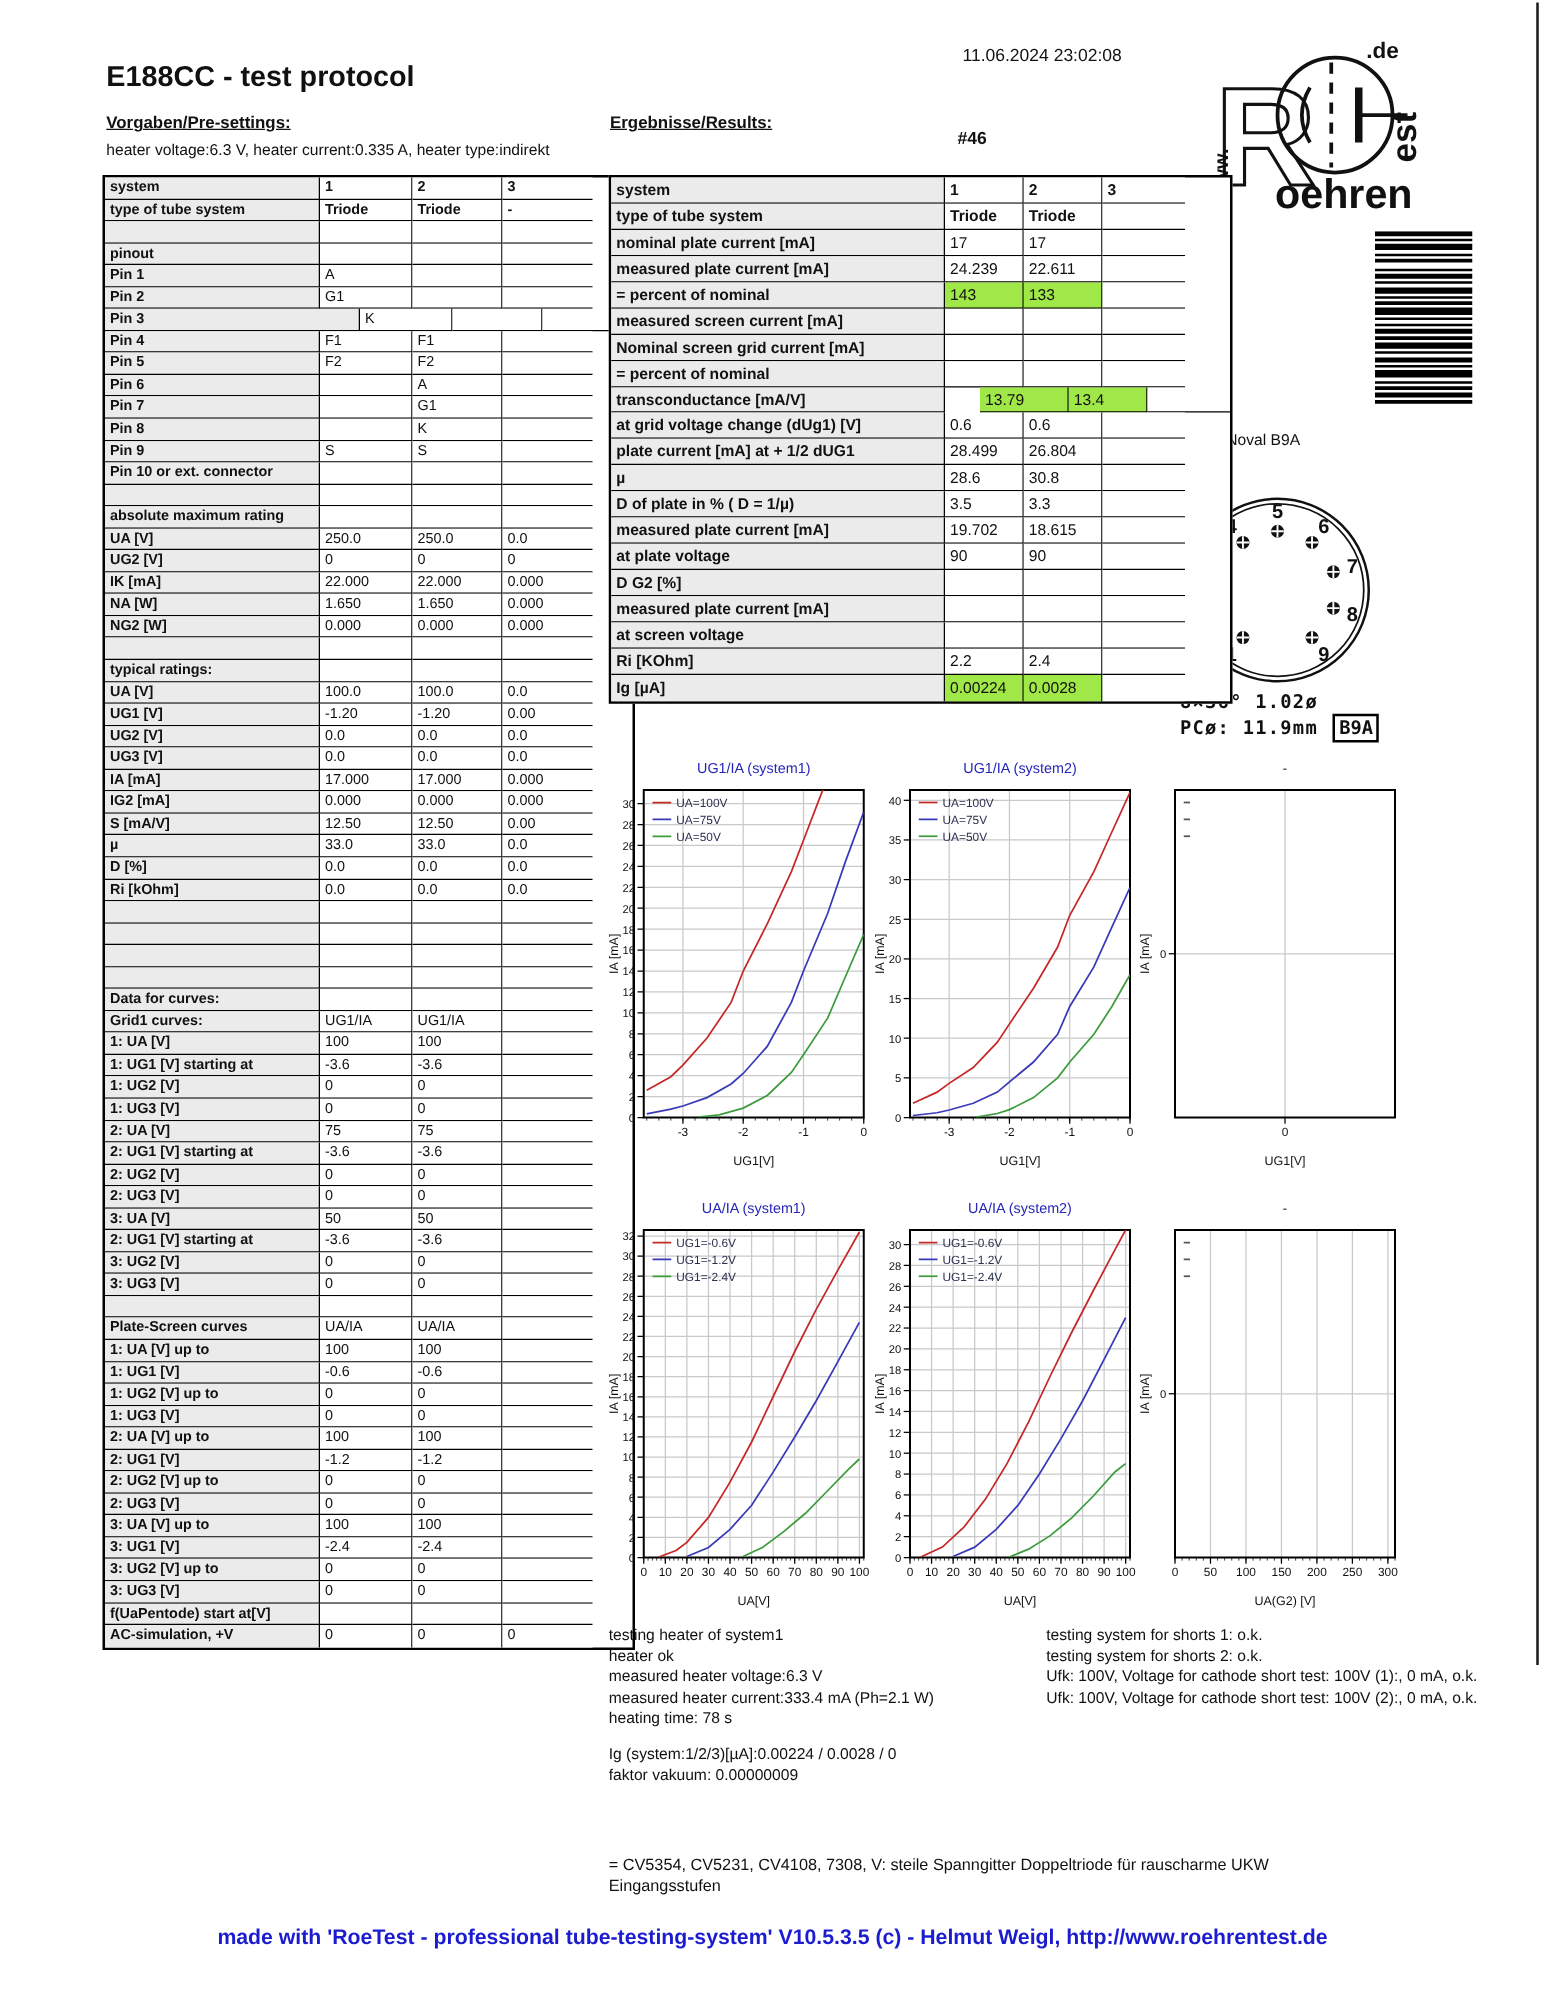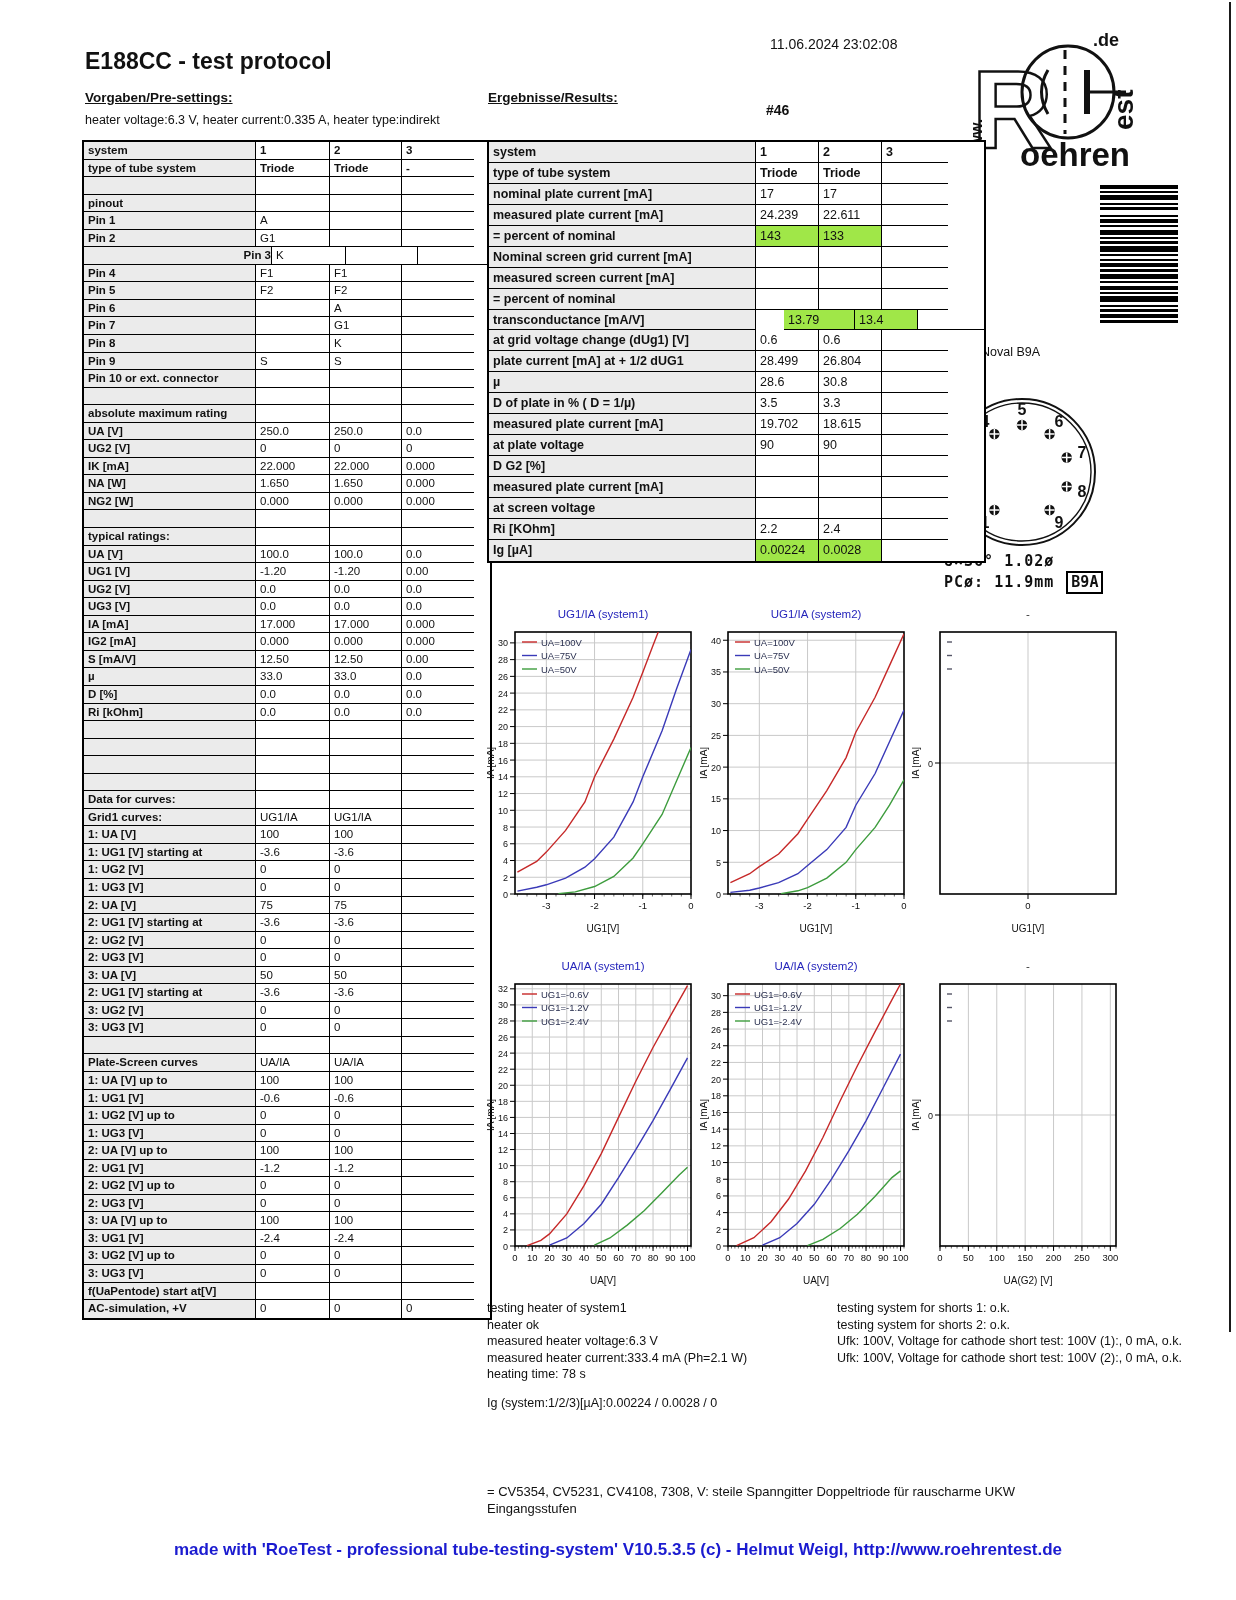--- a/index.html
+++ b/index.html
@@ -160,21 +160,21 @@
         <div class="tc val" style="width: 72px;"></div>
         <div class="tc val" style="width: 72px;"></div>
       </div>
       <div class="trow">
         <div class="tc lbl" style="width: 172px;">Pin 2</div>
         <div class="tc val" style="width: 74px;">G1</div>
         <div class="tc val" style="width: 72px;"></div>
         <div class="tc val" style="width: 72px;"></div>
       </div>
       <div class="trow">
-        <div class="tc lbl" style="width: 188px; text-align: right;">Pin 3</div>
+        <div class="tc lbl" style="width: 204px;">Pin 3</div>
         <div class="tc val" style="width: 74px;">K</div>
         <div class="tc val" style="width: 72px;"></div>
         <div class="tc val" style="width: 72px;"></div>
       </div>
       <div class="trow">
         <div class="tc lbl" style="width: 172px;">Pin 4</div>
         <div class="tc val" style="width: 74px;">F1</div>
         <div class="tc val" style="width: 72px;">F1</div>
         <div class="tc val" style="width: 72px;"></div>
       </div>
@@ -558,27 +558,27 @@
         <div class="tc val" style="width: 63px;">22.611</div>
         <div class="tc val" style="width: 66px;"></div>
       </div>
       <div class="trow">
         <div class="tc lbl" style="width: 267px;">= percent of nominal</div>
         <div class="tc val hl" style="width: 63px;">143</div>
         <div class="tc val hl" style="width: 63px;">133</div>
         <div class="tc val" style="width: 66px;"></div>
       </div>
       <div class="trow">
-        <div class="tc lbl" style="width: 267px;">Nominal screen grid current [mA]</div>
+        <div class="tc lbl" style="width: 267px;">measured screen current [mA]</div>
         <div class="tc val" style="width: 63px;"></div>
         <div class="tc val" style="width: 63px;"></div>
         <div class="tc val" style="width: 66px;"></div>
       </div>
       <div class="trow">
-        <div class="tc lbl" style="width: 267px;">measured screen current [mA]</div>
+        <div class="tc lbl" style="width: 267px;">Nominal screen grid current [mA]</div>
         <div class="tc val" style="width: 63px;"></div>
         <div class="tc val" style="width: 63px;"></div>
         <div class="tc val" style="width: 66px;"></div>
       </div>
       <div class="trow">
         <div class="tc lbl" style="width: 267px;">= percent of nominal</div>
         <div class="tc val" style="width: 63px;"></div>
         <div class="tc val" style="width: 63px;"></div>
         <div class="tc val" style="width: 66px;"></div>
       </div>
@@ -664,20 +664,21 @@
       <div class="note-line">heating time: 78 s</div>
     </div>
   <div class="abs" style="left:837px;top:1300px;width:358px;">
       <div class="note-line">testing system for shorts 1: o.k.</div>
       <div class="note-line">testing system for shorts 2: o.k.</div>
       <div class="note-line">Ufk: 100V, Voltage for cathode short test: 100V (1):, 0 mA, o.k.</div>
       <div class="note-line">Ufk: 100V, Voltage for cathode short test: 100V (2):, 0 mA, o.k.</div>
     </div>
   <div class="abs" style="left:487px;top:1395px;width:520px;">
       <div class="note-line">Ig (system:1/2/3)[µA]:0.00224 / 0.0028 / 0</div>
+      <div class="note-line">faktor vakuum: 0.00000009</div>
     </div>
 
   <div class="abs" style="left:487px;top:1483px;width:600px;font-size:13px;line-height:17px;">= CV5354,   CV5231,   CV4108,   7308, V: steile Spanngitter Doppeltriode für rauscharme UKW Eingangsstufen</div>
 
   <div class="abs b" style="left:0;top:1540px;width:1236px;text-align:center;font-size:17px;color:var(--footerblue,#1b1bd0);">made with 'RoeTest - professional tube-testing-system' V10.5.3.5 (c) - Helmut Weigl, http://www.roehrentest.de</div>
 <svg width="213" height="344" viewBox="0 0 213 344" class="chart" style="left:487px;top:598px;">
       <clipPath id="clip0">
         <rect x="28" y="34" width="176" height="262"></rect>
       </clipPath>
       <text x="116" y="20" text-anchor="middle" font-size="11.5" fill="#2626bb">UG1/IA (system1)</text>

